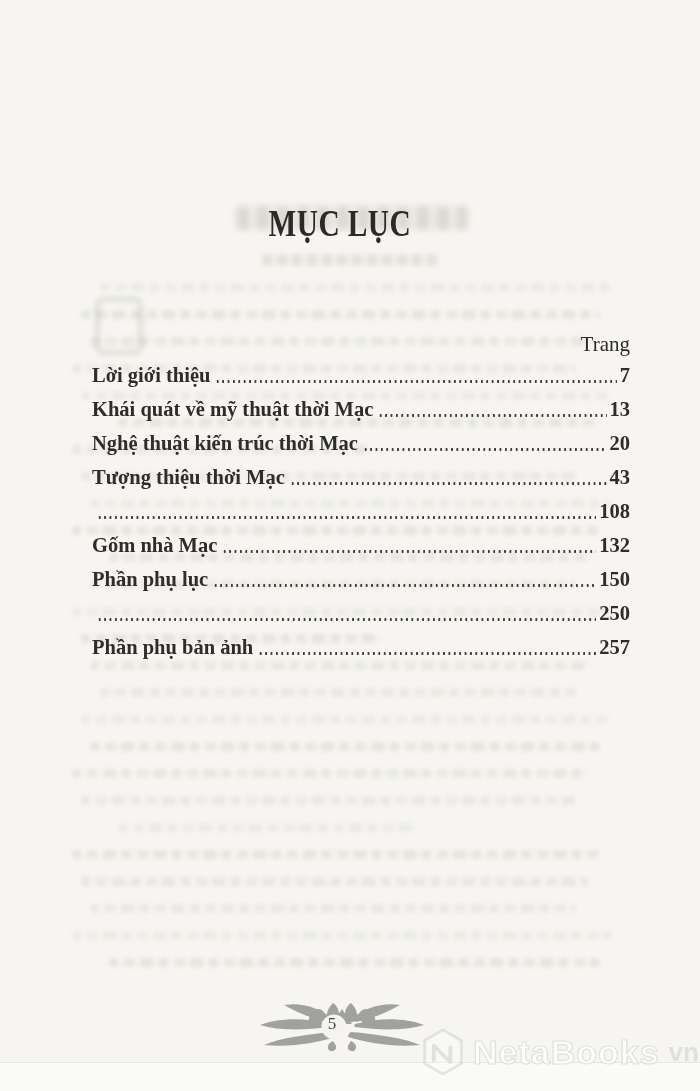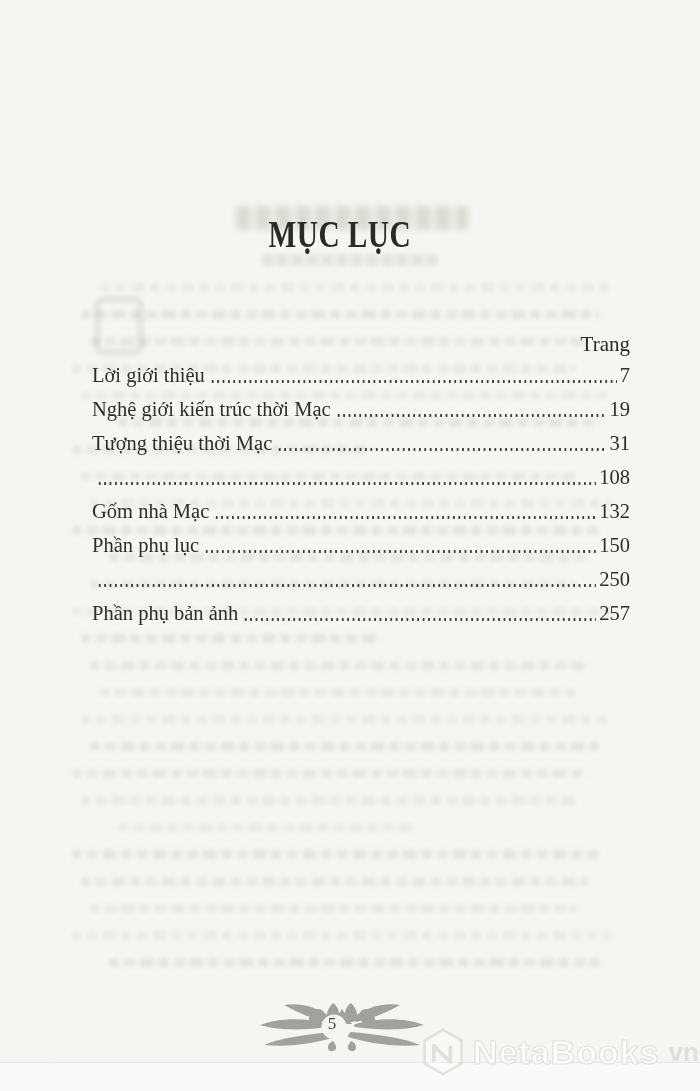--- a/index.html
+++ b/index.html
@@ -36,29 +36,29 @@
   }
   .ghost-dropcap{
     position:absolute;left:94px;top:296px;width:36px;height:46px;
     border:7px solid rgba(145,145,122,0.16);border-radius:10px;
     filter:blur(2px);
   }
   
   .title{
     position:absolute;left:80px;top:206px;width:540px;
     text-align:center;font-weight:700;font-size:35px;line-height:1;
-    letter-spacing:0.5px;color:#2b2a26;margin-top:11px;
+    letter-spacing:0.5px;color:#2b2a26;
   }
   .title-inner{display:inline-block;transform:translateX(-10px) scale(0.84,1.06);transform-origin:center;}
   .col-header{
     position:absolute;top:332px;right:70px;
     font-weight:400;font-size:21px;color:#2b2a26;
   }
   .toc{
-    position:absolute;left:92px;top:358px;width:538px;
+    position:absolute;left:92px;top:358px;width:538px;font-weight:bold;
   }
   .toc-row{
     display:flex;align-items:stretch;height:34px;line-height:34px;
     font-size:20.5px;white-space:nowrap;
   }
   .toc-label{flex:0 0 auto;}
   .leader{
     flex:1 1 auto;align-self:flex-end;height:3px;
     margin:0 3px 9px 5px;
     background-image:radial-gradient(circle closest-side, #35342f 80%, rgba(0,0,0,0) 100%);
@@ -138,31 +138,36 @@
 
   <div class="col-header">Trang</div>
 
   <div class="toc">
     <div class="toc-row">
       <span class="toc-label">Lời giới thiệu</span>
       <span class="leader"></span>
       <span class="toc-page">7</span>
     </div>
 
-
-    <div class="toc-row">
-      <span class="toc-label">Nghệ giới kiến trúc thời Mạc</span>
-      <span class="leader"></span>
-      <span class="toc-page">19</span>
+    <div class="toc-row">
+      <span class="toc-label">Khái quát về mỹ thuật thời Mạc</span>
+      <span class="leader"></span>
+      <span class="toc-page">13</span>
+    </div>
+
+    <div class="toc-row">
+      <span class="toc-label">Nghệ thuật kiến trúc thời Mạc</span>
+      <span class="leader"></span>
+      <span class="toc-page">20</span>
     </div>
 
     <div class="toc-row">
       <span class="toc-label">Tượng thiệu thời Mạc</span>
       <span class="leader"></span>
-      <span class="toc-page">31</span>
+      <span class="toc-page">43</span>
     </div>
 
     <div class="toc-row">
       <span class="leader"></span>
       <span class="toc-page">108</span>
     </div>
 
     <div class="toc-row">
       <span class="toc-label">Gốm nhà Mạc</span>
       <span class="leader"></span>

